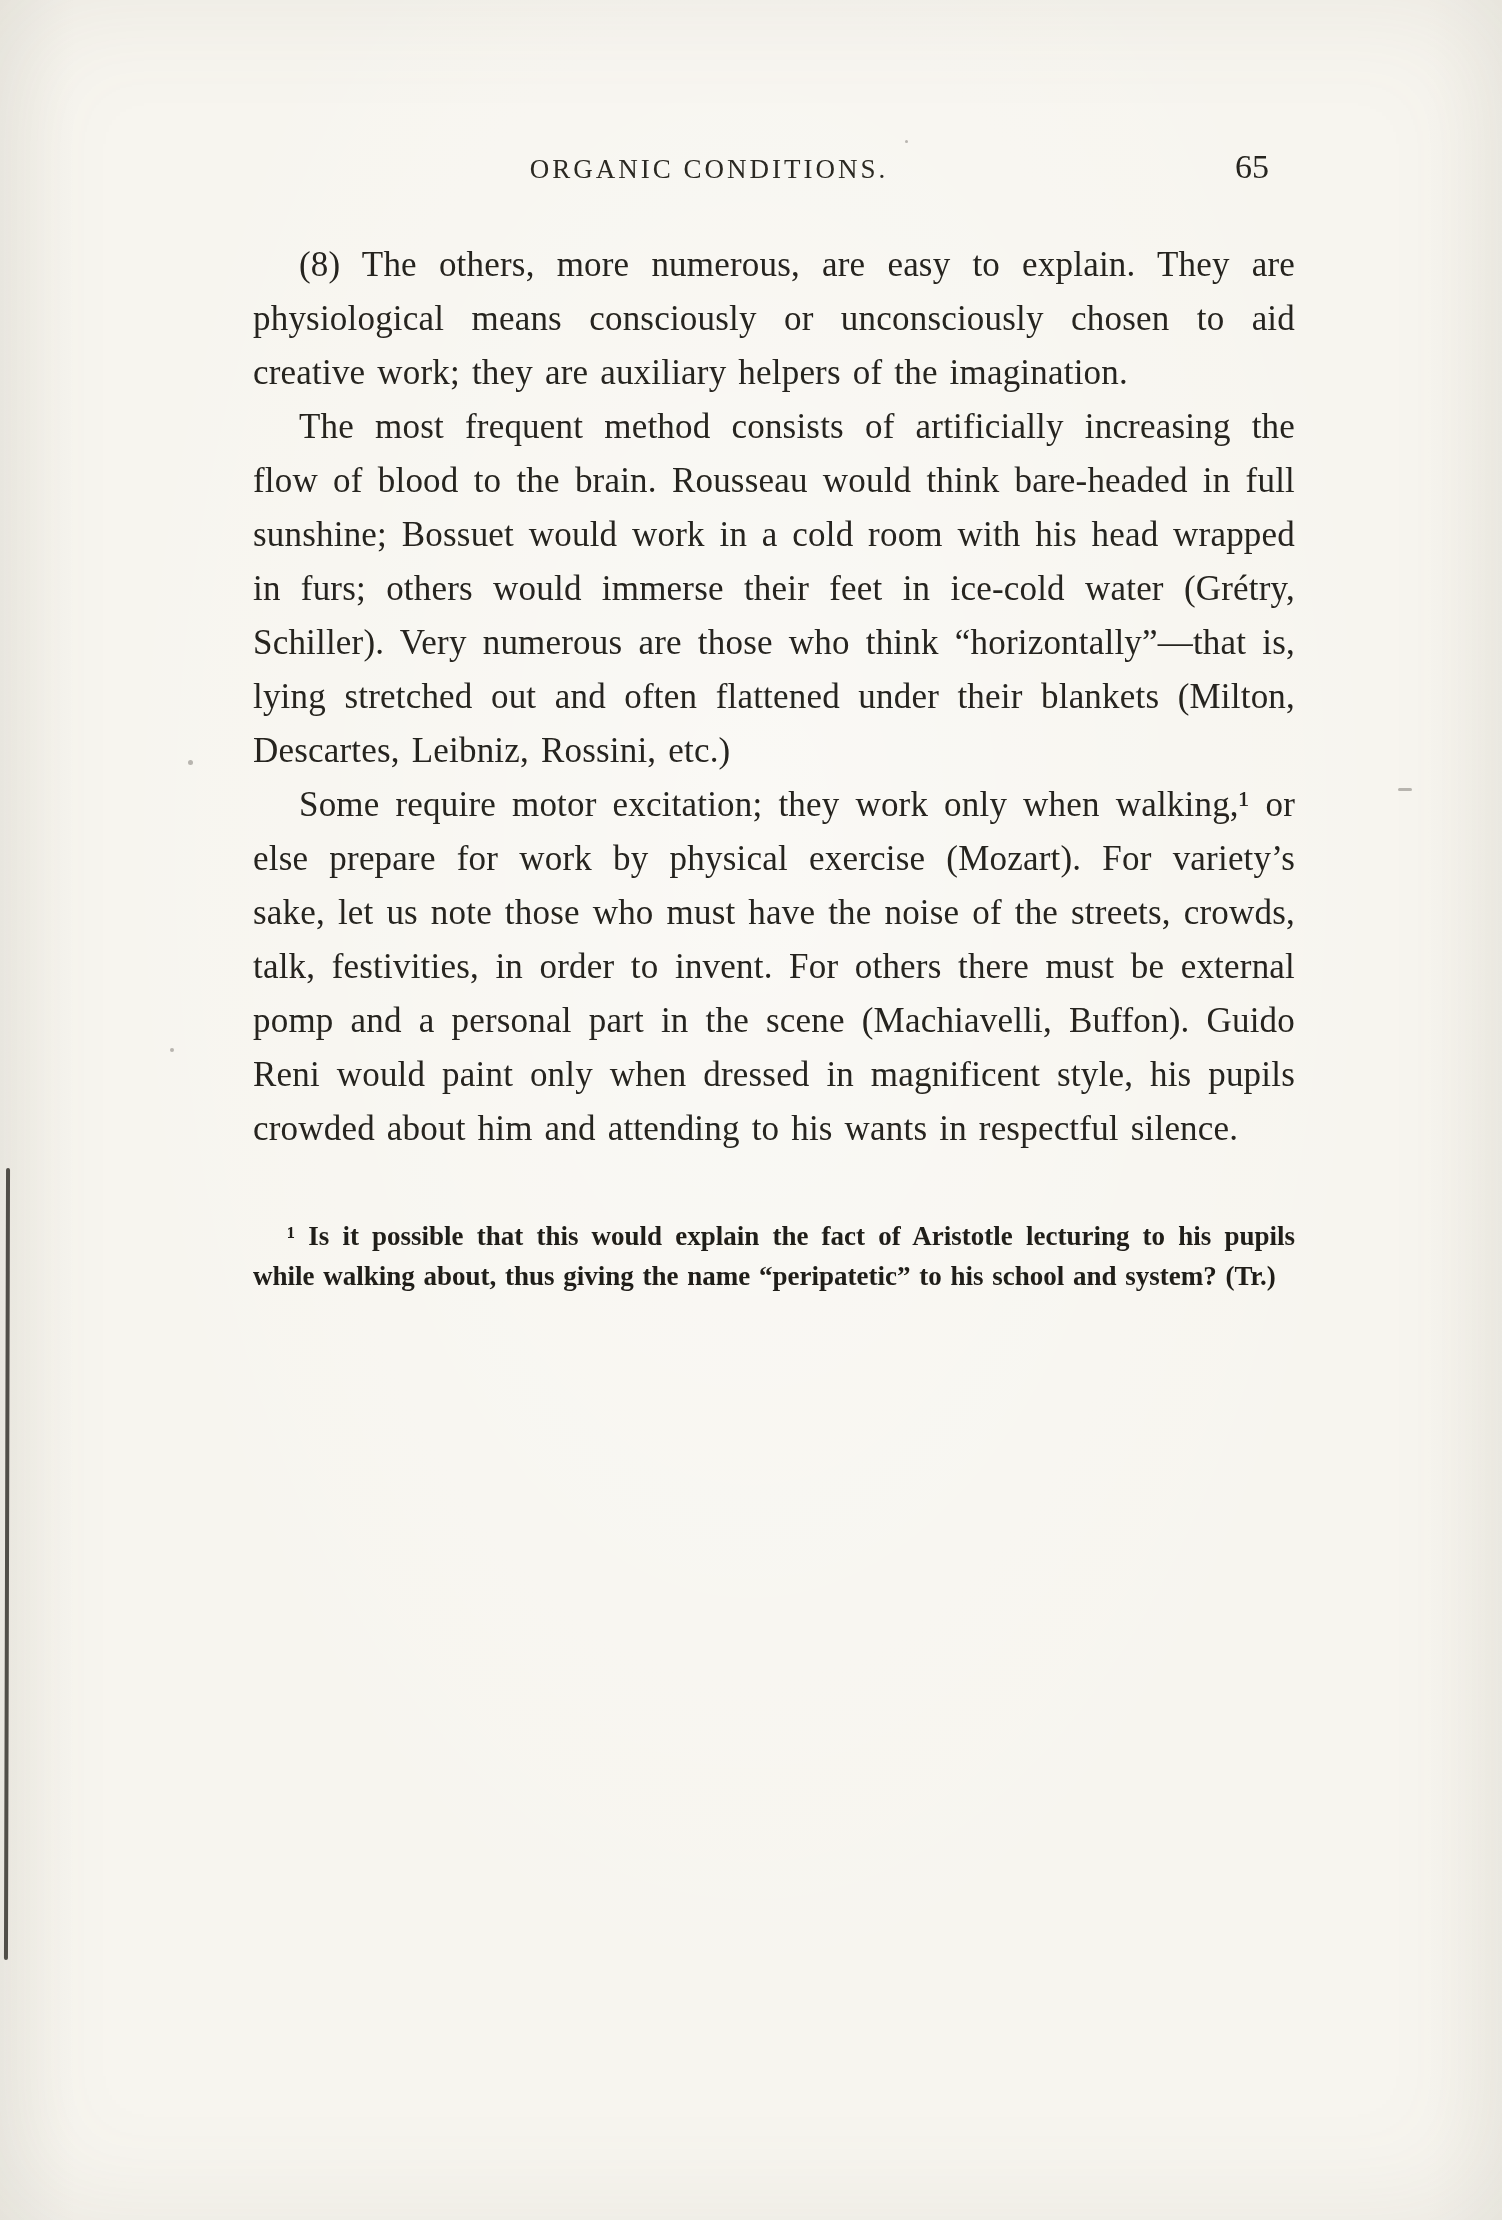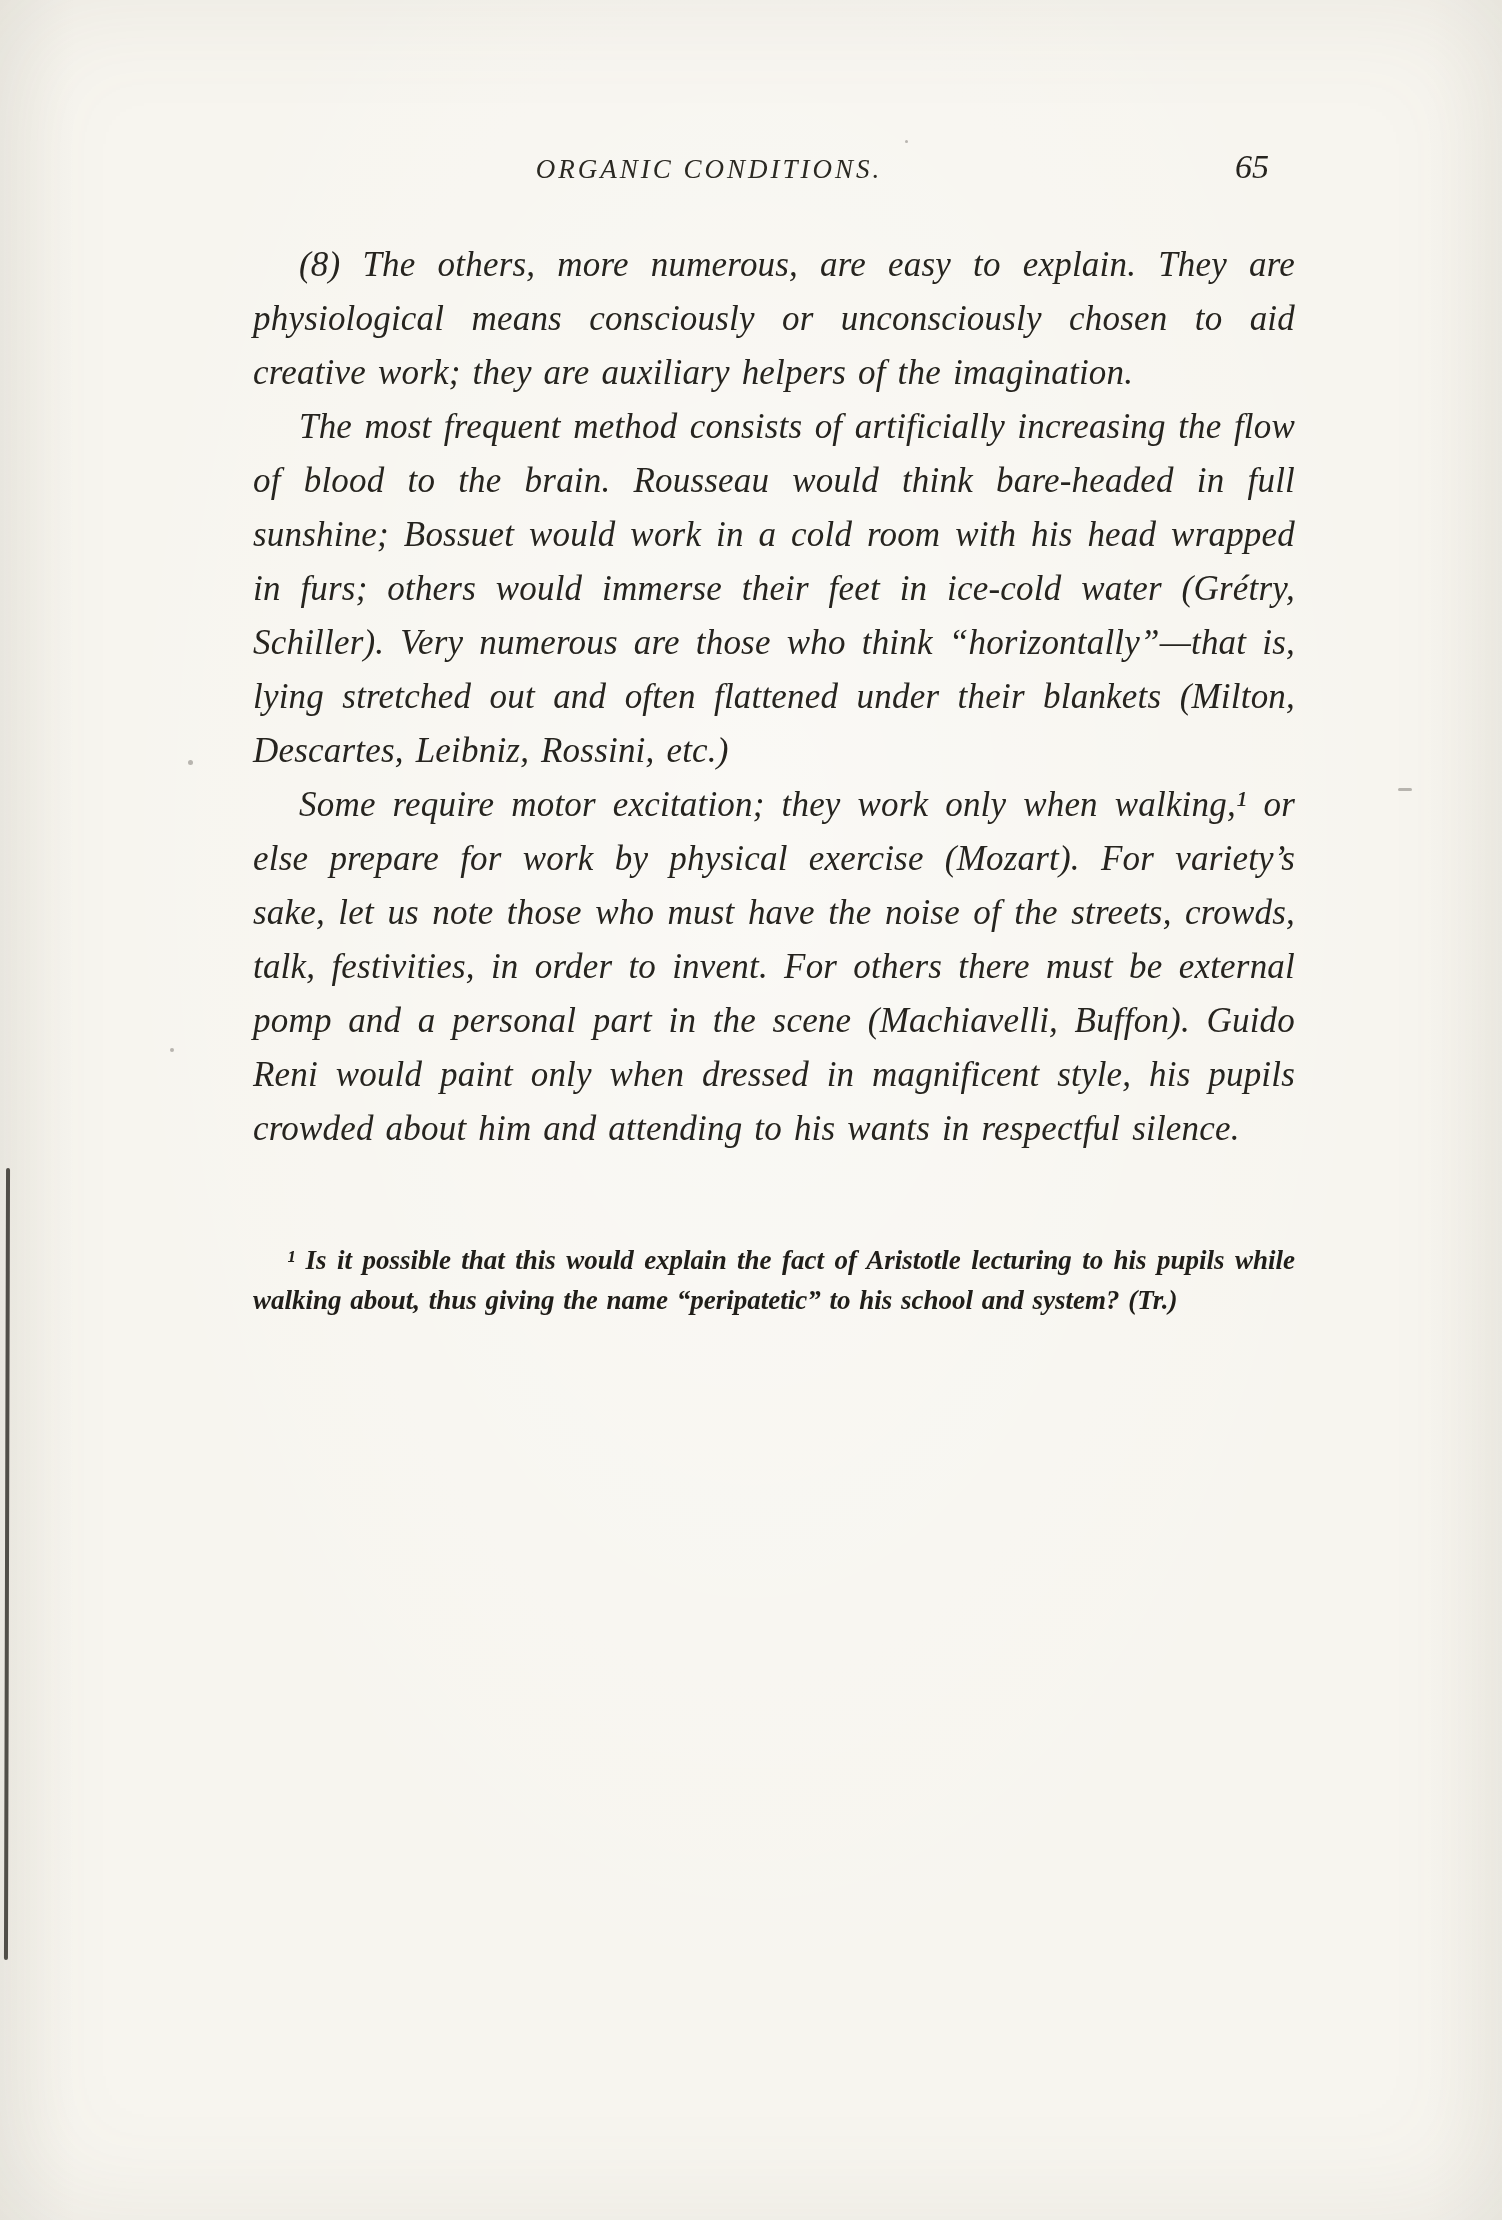--- a/index.html
+++ b/index.html
@@ -20,21 +20,20 @@
       radial-gradient(ellipse at 50% 38%, rgba(255,255,255,0.40), rgba(255,255,255,0) 62%),
       linear-gradient(90deg, #efede6 0%, #f7f5ef 5%, #f7f5ef 95%, #f1efe8 100%),
       #f6f4ee;
     box-shadow: inset 0 0 120px rgba(120,110,90,0.10);
   }
   .text-block {
     position: absolute;
     left: 253px;
     top: 148px;
     width: 1042px;
-    font-style: italic;
   }
   .page-header {
     position: relative;
     height: 48px;
     margin-bottom: 42px;
   }
   .running-title {
     position: absolute;
     left: 0;
     right: 130px;
@@ -54,21 +53,21 @@
   .body-text p {
     margin: 0;
     text-align: justify;
     text-indent: 46px;
     font-size: 35px;
     line-height: 54px;
     word-spacing: 3px;
     letter-spacing: 0.2px;
   }
   .footnote {
-    margin-top: 84px;
+    margin-top: 60px;
     font-size: 27px;
     line-height: 40px;
     font-weight: bold;
     color: #201e19;
     text-align: justify;
     text-indent: 34px;
     word-spacing: 2px;
   }
   .scan-line {
     position: absolute;

